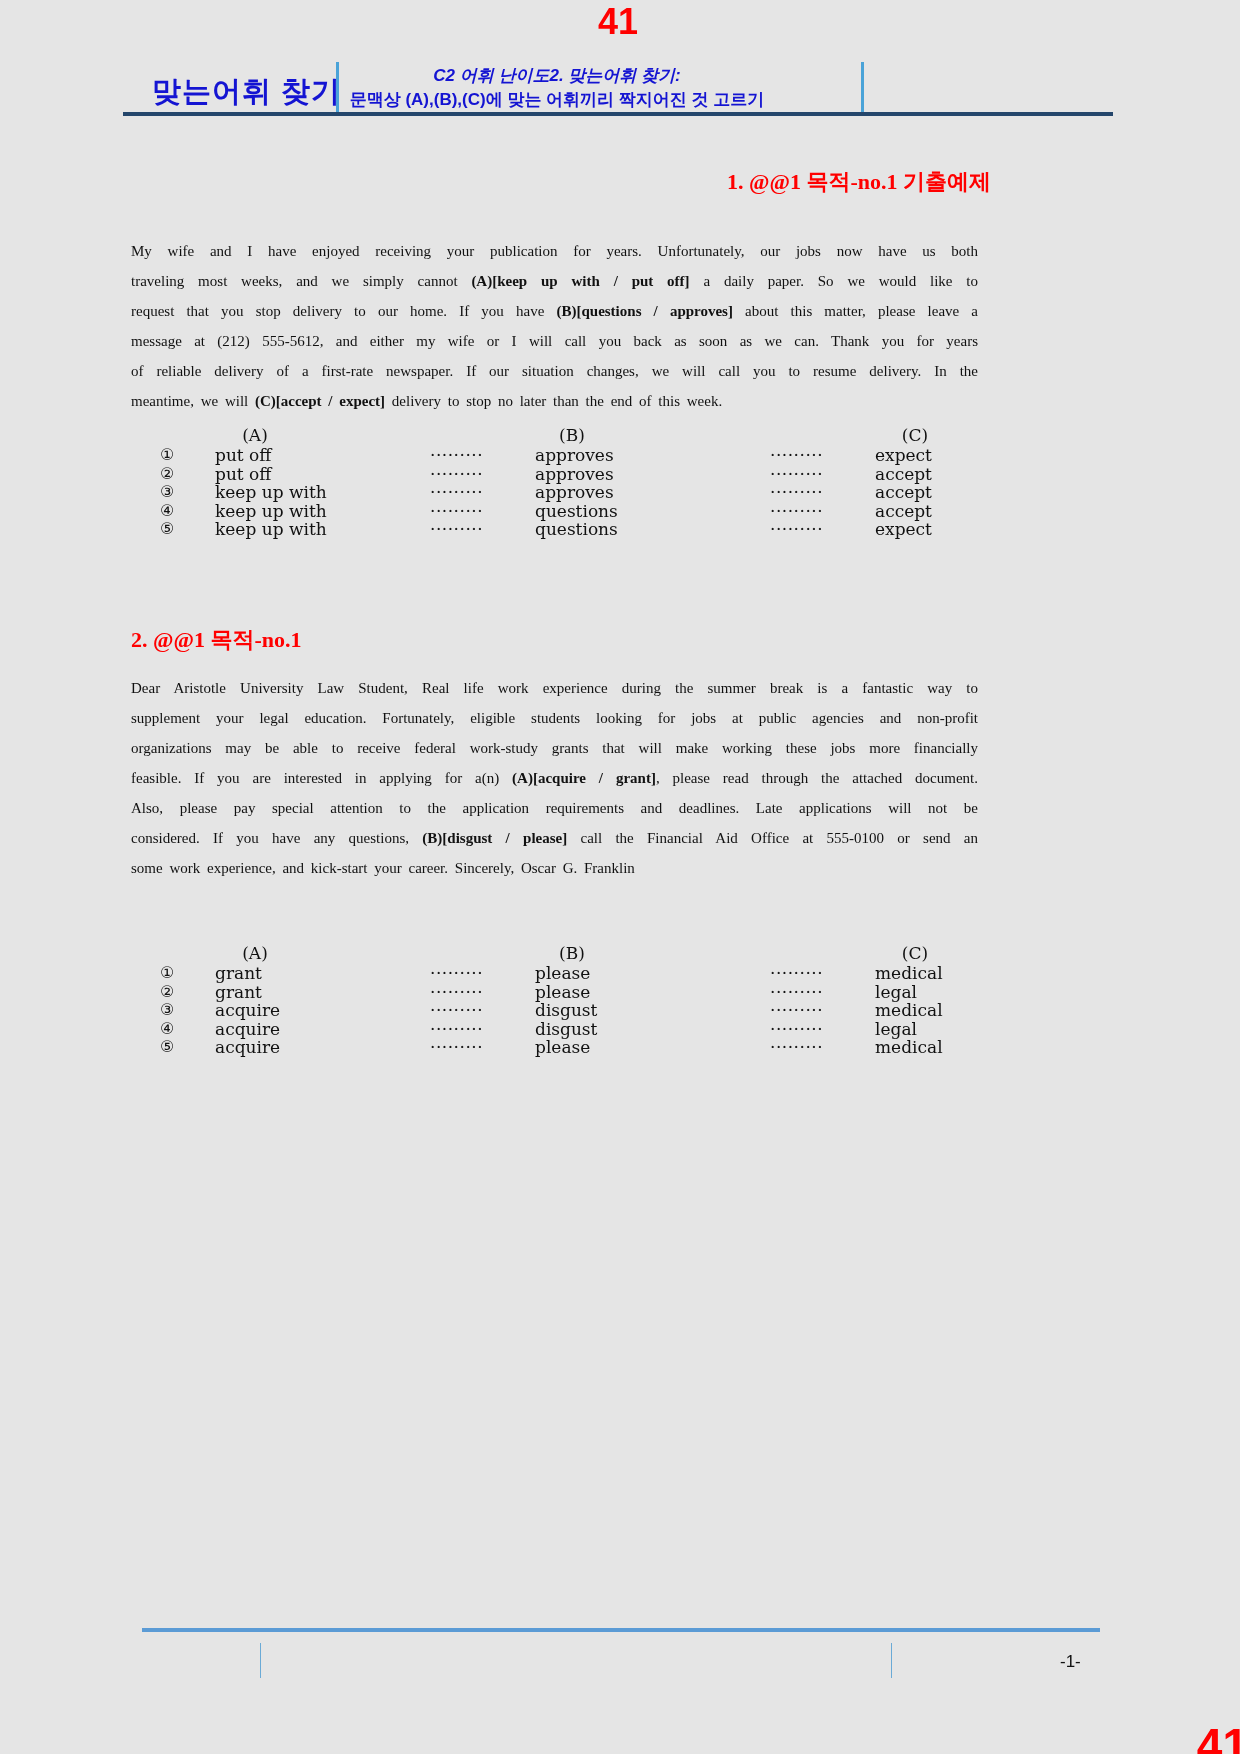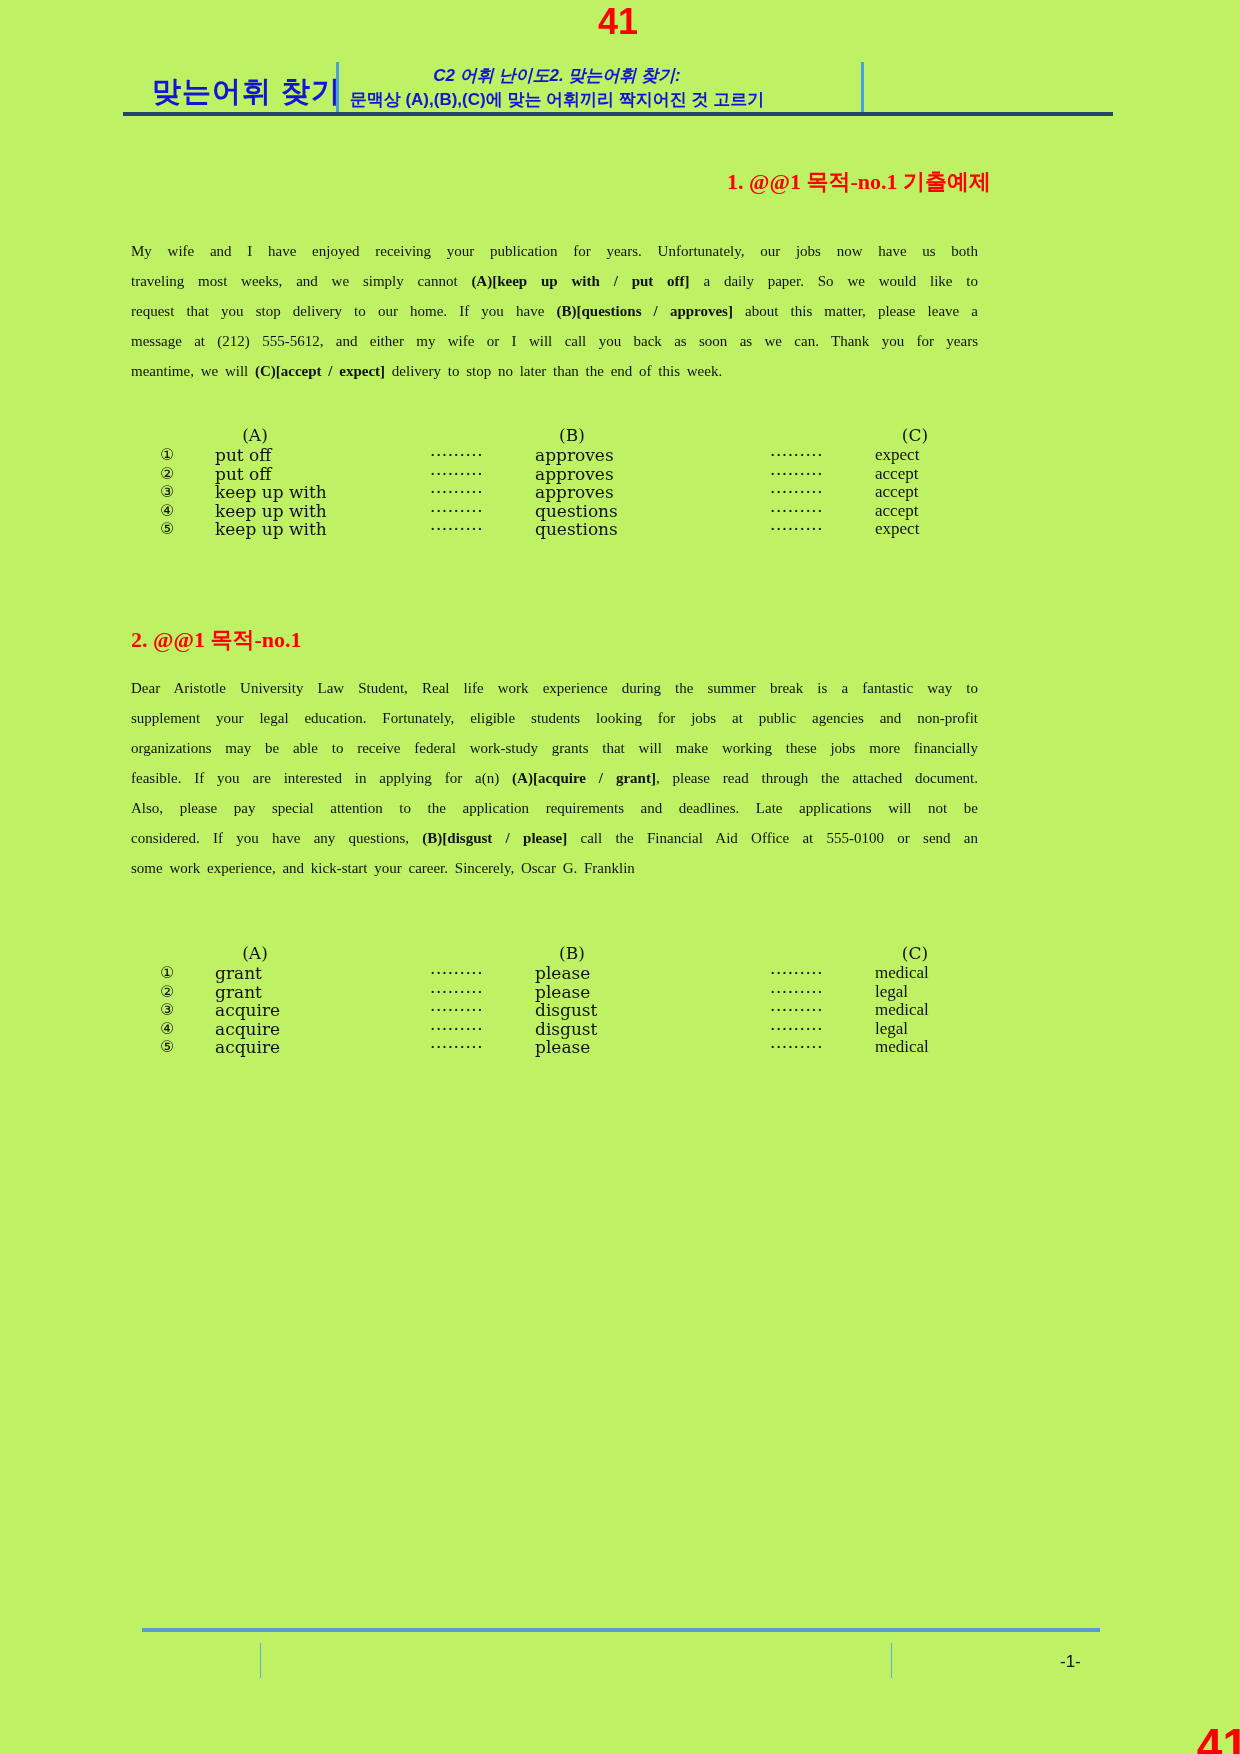--- a/index.html
+++ b/index.html
@@ -1,17 +1,17 @@
 <!DOCTYPE html>
 <html><head>
 <meta charset="utf-8">
 <style>
   html,body{margin:0;padding:0;background:#ffffff;}
   .page{
-    position:relative;width:1240px;height:1754px;background:#bef264;
+    position:relative;width:1240px;height:1754px;background:#e5e5e5;
     overflow:hidden;font-family:"Liberation Serif",serif;color:#111111;
   }
   
   .top-num{
     position:absolute;left:123px;top:0px;width:990px;text-align:center;
     font-family:"Liberation Sans",sans-serif;font-weight:bold;font-size:36px;
     color:#ff0000;line-height:44px;
   }
   
   .h-left{
@@ -55,21 +55,21 @@
   .ohead span{position:absolute;width:60px;text-align:center;}
   .oh-a{left:94px;}
   .oh-b{left:411px;}
   .oh-c{left:754px;}
   .orow{display:flex;height:18.5px;line-height:18.5px;font-size:17px;white-space:nowrap;}
   .orow span{box-sizing:border-box;padding-left:29px;display:block;}
   .orow .num{width:55px;font-family:"DejaVu Sans",sans-serif;font-size:16px;}
   .orow .ca{width:215px;}
   .orow .dots{width:105px;letter-spacing:0.5px;}
   .orow .cb{width:235px;}
-  .orow .cc{flex:1;font-family:Liberation Serif, serif;}
+  .orow .cc{flex:1;}
 
   
   .f-rule{position:absolute;left:142px;top:1628px;width:958px;height:4px;background:#5b9bd5;}
   .f-tick{position:absolute;top:1643px;width:1px;height:35px;background:#6aaad6;}
   .f-tick.t1{left:260px;}
   .f-tick.t2{left:891px;}
   .f-page{
     position:absolute;left:1060px;top:1652px;font-family:"Liberation Sans",sans-serif;
     font-size:17px;color:#111111;
   }
@@ -95,20 +95,21 @@
   </div>
   <div class="h-rule"></div>
 
   <div class="q-heading" id="q1-heading">1. @@1 목적-no.1 기출예제</div>
 
   <div class="passage" id="q1-passage">
     <div class="jline"><span>My wife and I have enjoyed receiving your publication for years. Unfortunately, our jobs now have us both</span></div>
     <div class="jline"><span>traveling most weeks, and we simply cannot </span><span class="bseg">(A)[keep up with / put off]</span><span> a daily paper. So we would like to</span></div>
     <div class="jline"><span>request that you stop delivery to our home. If you have </span><span class="bseg">(B)[questions / approves]</span><span> about this matter, please leave a</span></div>
     <div class="jline"><span>message at (212) 555-5612, and either my wife or I will call you back as soon as we can. Thank you for years</span></div>
+    <div class="jline"><span>of reliable delivery of a first-rate newspaper. If our situation changes, we will call you to resume delivery. In the</span></div>
     <div class="jline last"><span>meantime, we will </span><span class="bseg">(C)[accept / expect]</span><span> delivery to stop no later than the end of this week.</span></div>
   </div>
 
   <div class="options" id="q1-options">
     <div class="ohead">
       <span class="oh-a">(A)</span>
       <span class="oh-b">(B)</span>
       <span class="oh-c">(C)</span>
     </div>
     <div class="orow">

